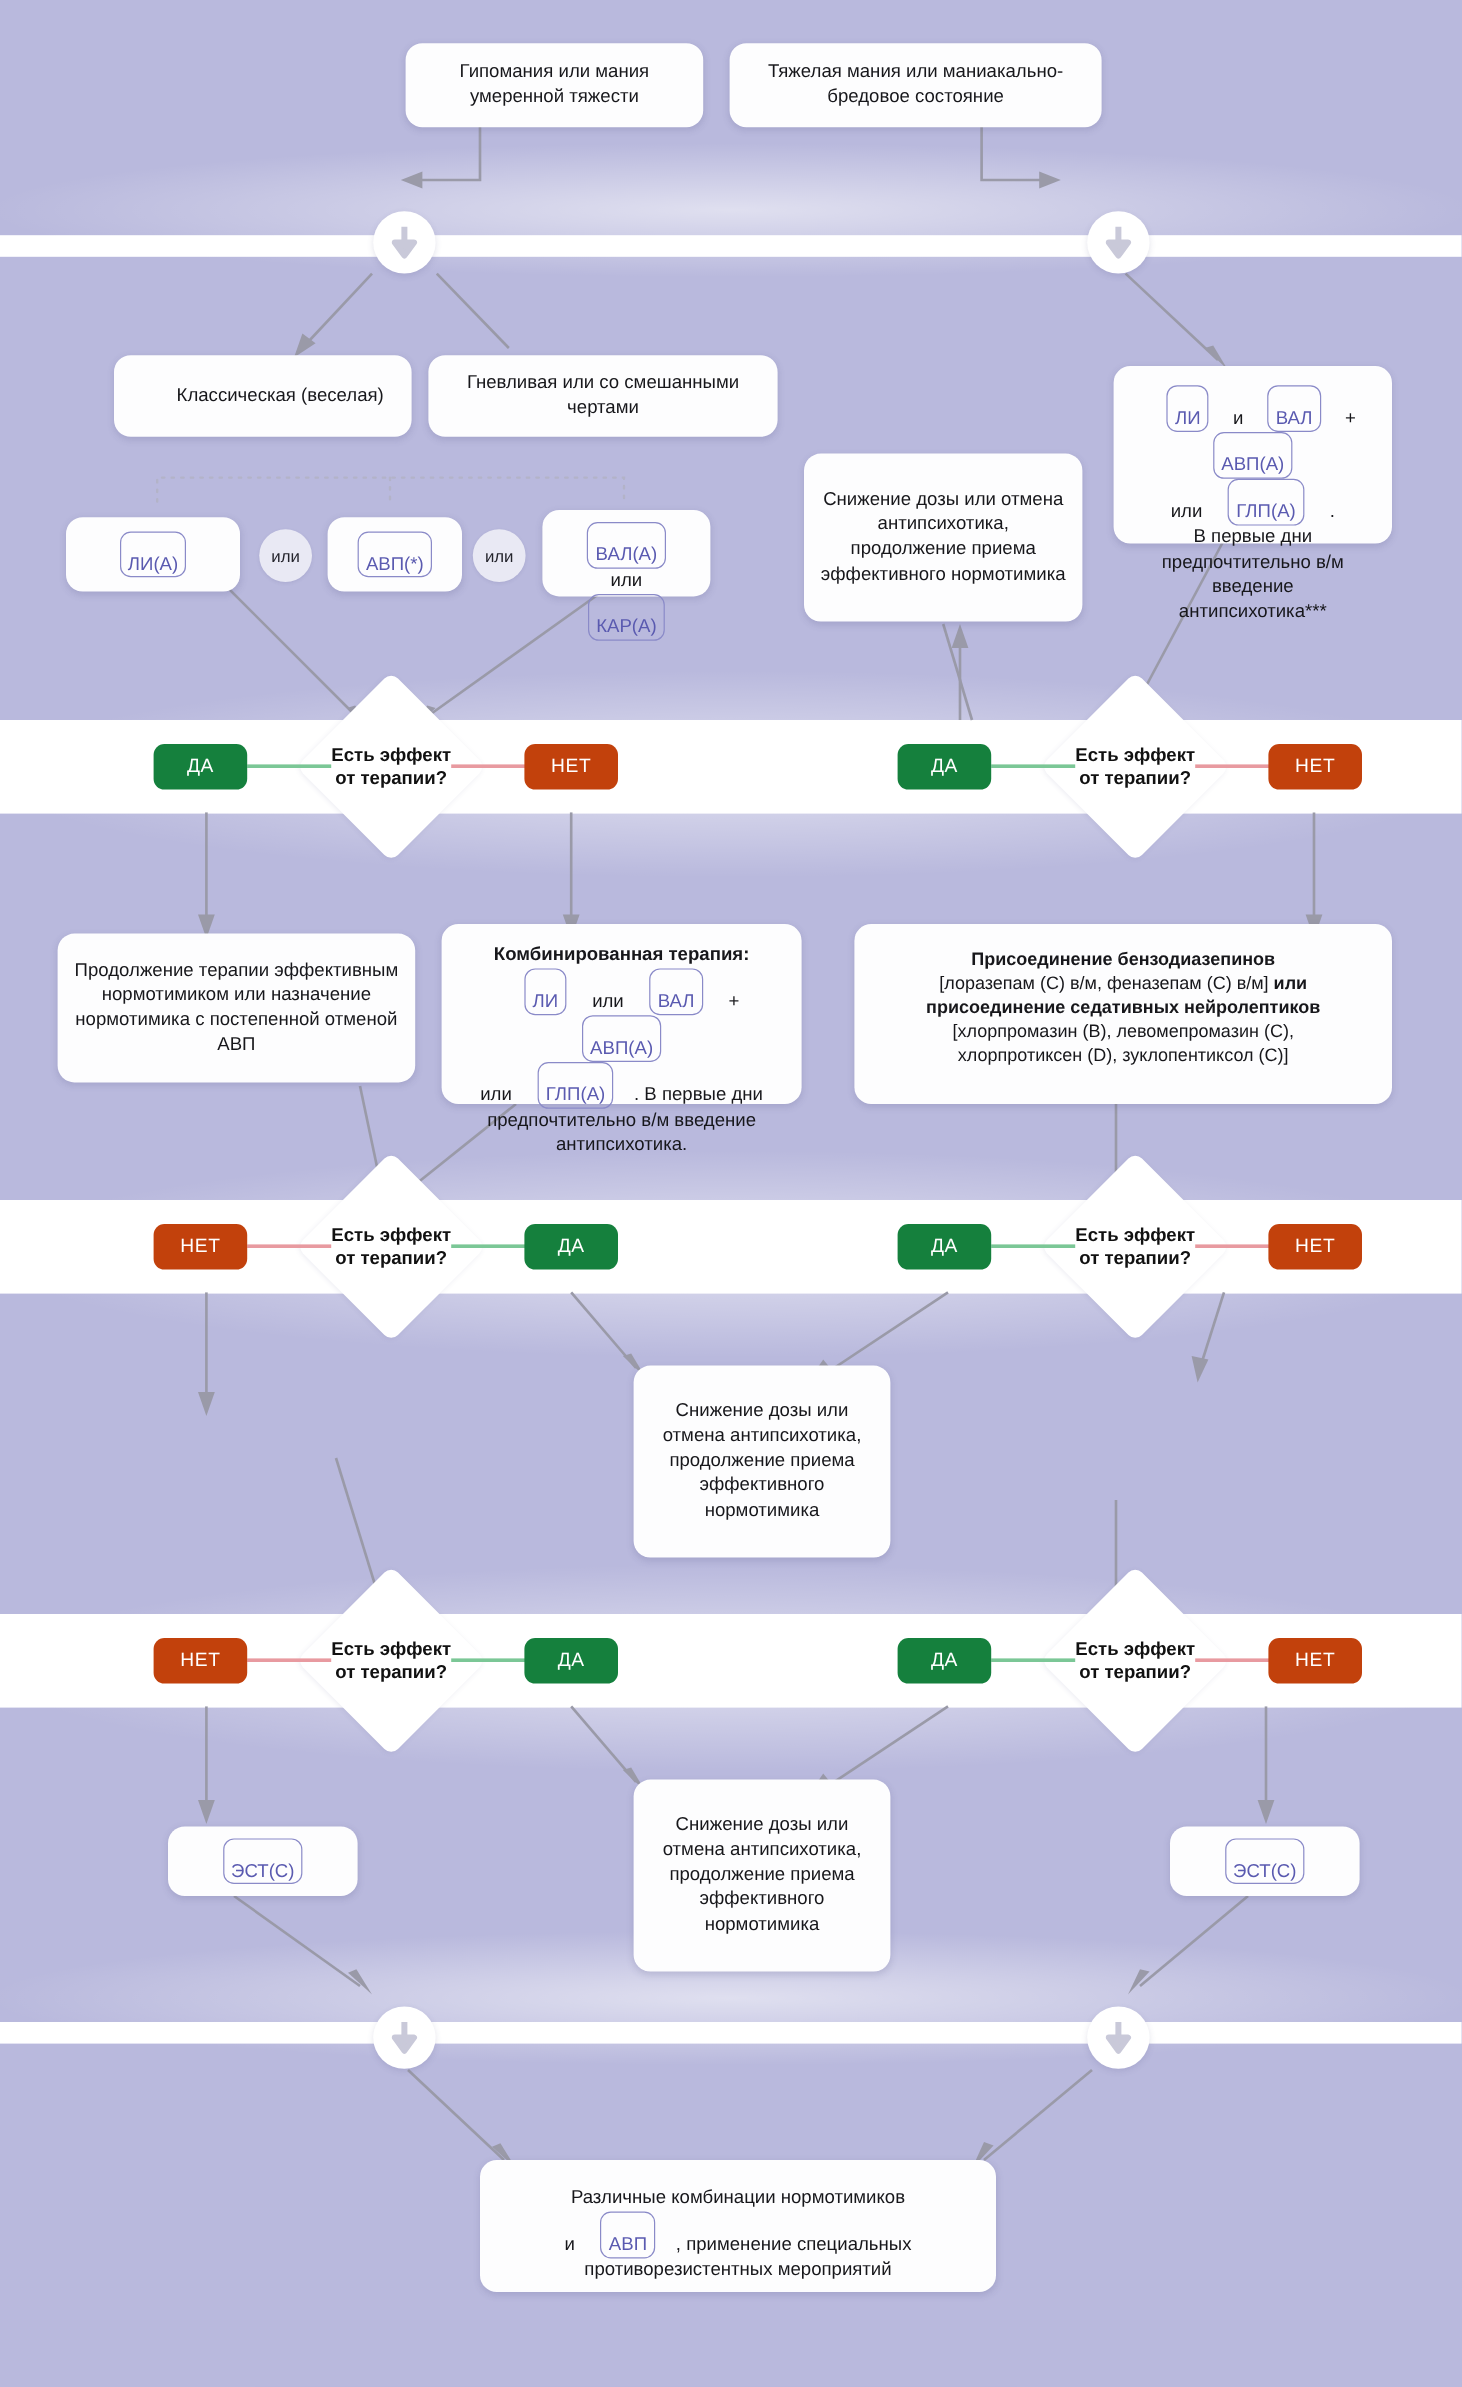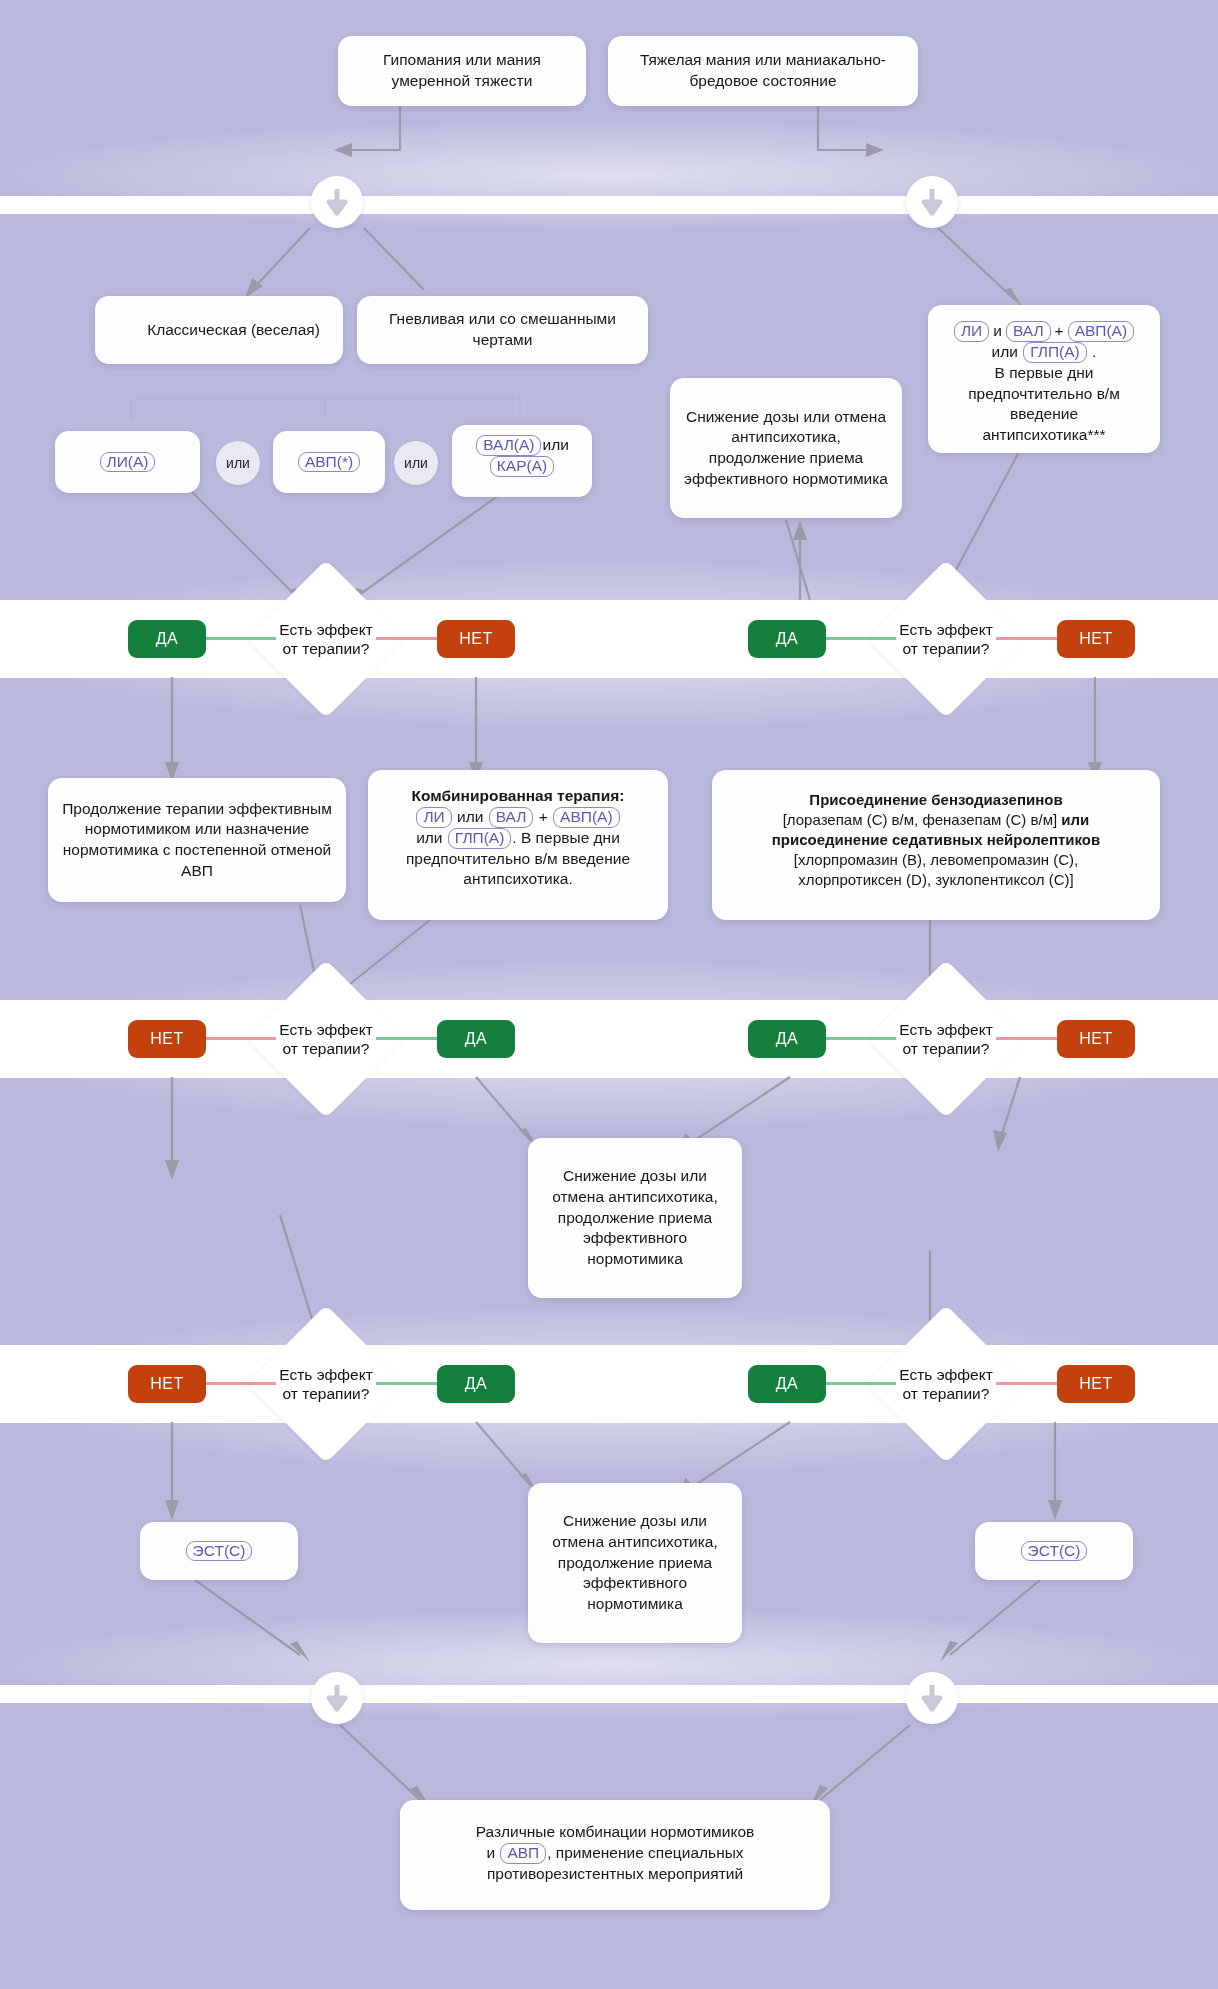--- a/index.html
+++ b/index.html
@@ -35,22 +35,22 @@
     padding:8px 12px;
     box-sizing:border-box;
   }
 
   
   .chip{
     display:inline-block;
     border:1.4px solid #8a8ac8;
     border-radius:9px;
     color:#5a5ab0;
-    padding:0px 6px 1px 6px;
-    margin:0 1px;
+    padding:18px 6px 1px 6px;
+    margin:0 17px;
     line-height:1.16;
     white-space:nowrap;
     font-size:15.5px;
   }
 
   
   .orbadge{
     position:absolute;
     width:44px;height:44px;border-radius:50%;
     background:#e9e9f4;
@@ -68,21 +68,21 @@
     position:absolute;left:50%;top:50%;
     width:112px;height:112px;
     margin-left:-56px;margin-top:-56px;
     background:#ffffff;
     transform:rotate(45deg);
     border-radius:8px;
     box-shadow:0 1px 4px rgba(90,90,140,.10);
   }
   .diamond .dtext{
     position:relative;z-index:2;
-    font-size:15.5px;font-weight:normal;color:#111;
+    font-size:15.5px;font-weight:bold;color:#111;
     text-align:center;line-height:1.25;
     white-space:nowrap;
   }
 
   
   .answer{
     position:absolute;
     width:78px;height:38px;border-radius:9px;
     display:flex;align-items:center;justify-content:center;
     color:#ffffff;font-size:16px;

